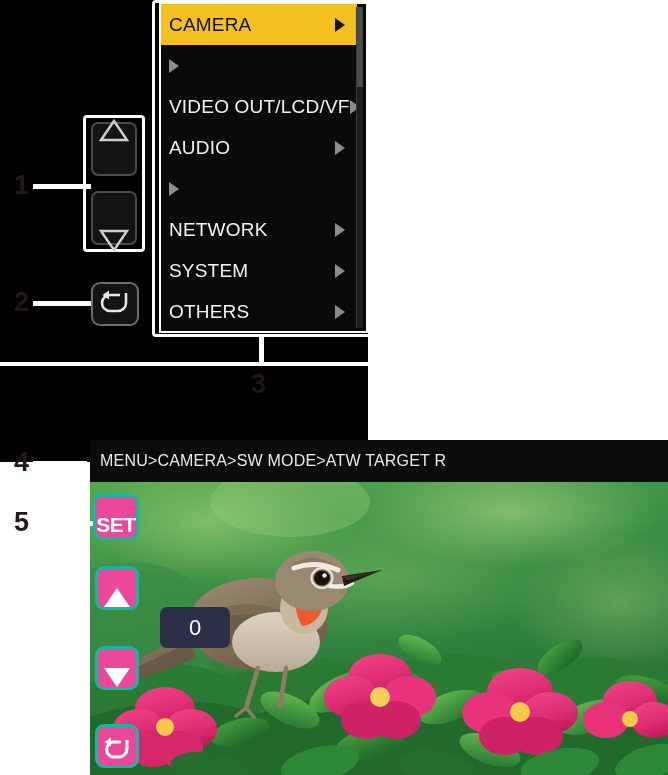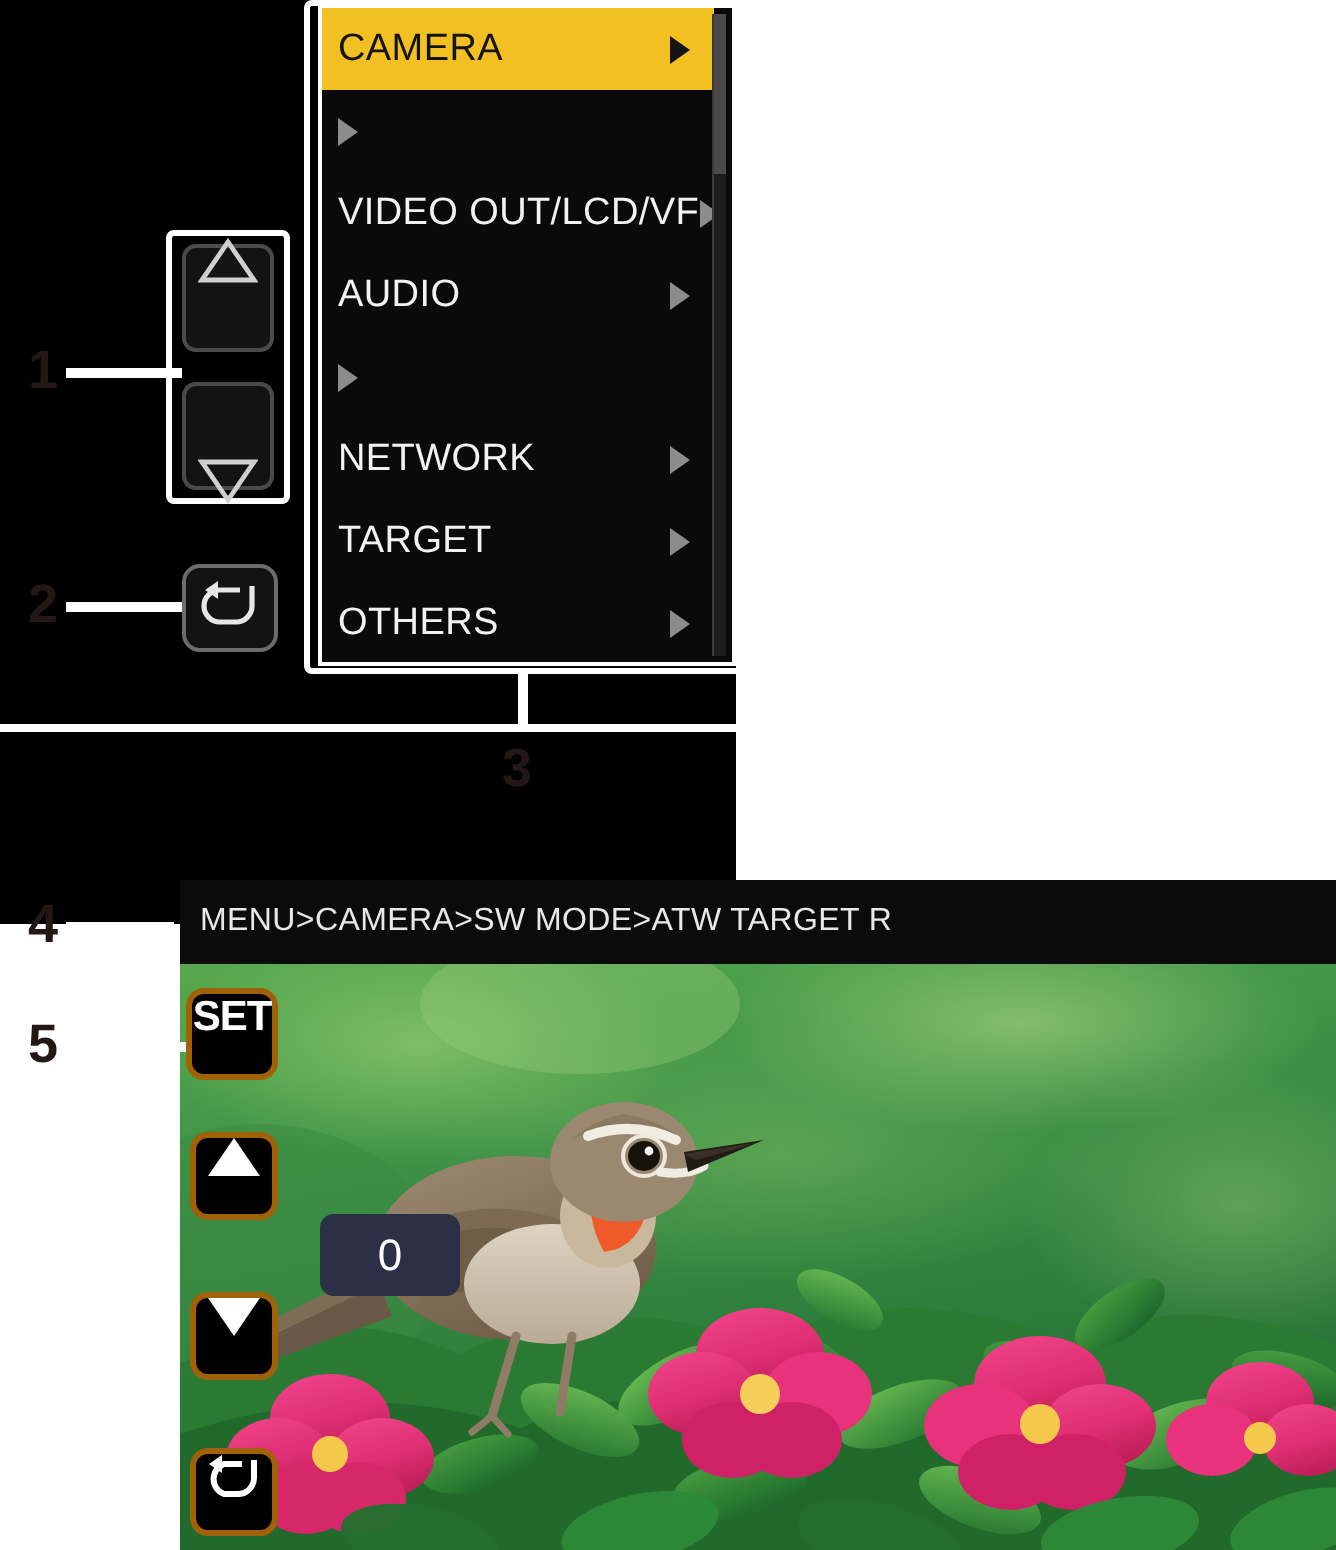--- a/index.html
+++ b/index.html
@@ -186,26 +186,26 @@
     position: absolute;
     left: 78px; top: 42px;
     width: 590px; height: 293px;
     overflow: hidden;
     background: #2e7d32;
   }
   #photo svg { display: block; width: 100%; height: 100%; }
 
   .osdbtn {
     position: absolute;
-    background: #000000;
-    border: 3px solid #a16207;
+    background: #ec4899;
+    border: 3px solid #14b8a6;
     border-radius: 9px;
     box-sizing: border-box;
     display: flex;
-    align-items: flex-start;
+    align-items: flex-end;
     justify-content: center;
     color: #ffffff;
   }
   #osd-set  { left: 93px; top: 494px; width: 46px; height: 46px; font-size: 21px; font-weight: bold; letter-spacing: -0.5px; }
   #osd-up   { left: 95px; top: 566px; width: 44px; height: 44px; }
   #osd-down { left: 95px; top: 646px; width: 44px; height: 44px; }
   #osd-back { left: 95px; top: 724px; width: 44px; height: 44px; }
 
   #value-box {
     position: absolute;
@@ -298,21 +298,21 @@
       <div class="menu-row">
         <span class="menu-arrow"></span>
       </div>
 
       <div class="menu-row">
         <span class="label">NETWORK</span>
         <span class="menu-arrow"></span>
       </div>
 
       <div class="menu-row">
-        <span class="label">TARGET</span>
+        <span class="label">SYSTEM</span>
         <span class="menu-arrow"></span>
       </div>
 
       <div class="menu-row">
         <span class="label">OTHERS</span>
         <span class="menu-arrow"></span>
       </div>
 
     </div>
     <div id="menu-scrollbar">

